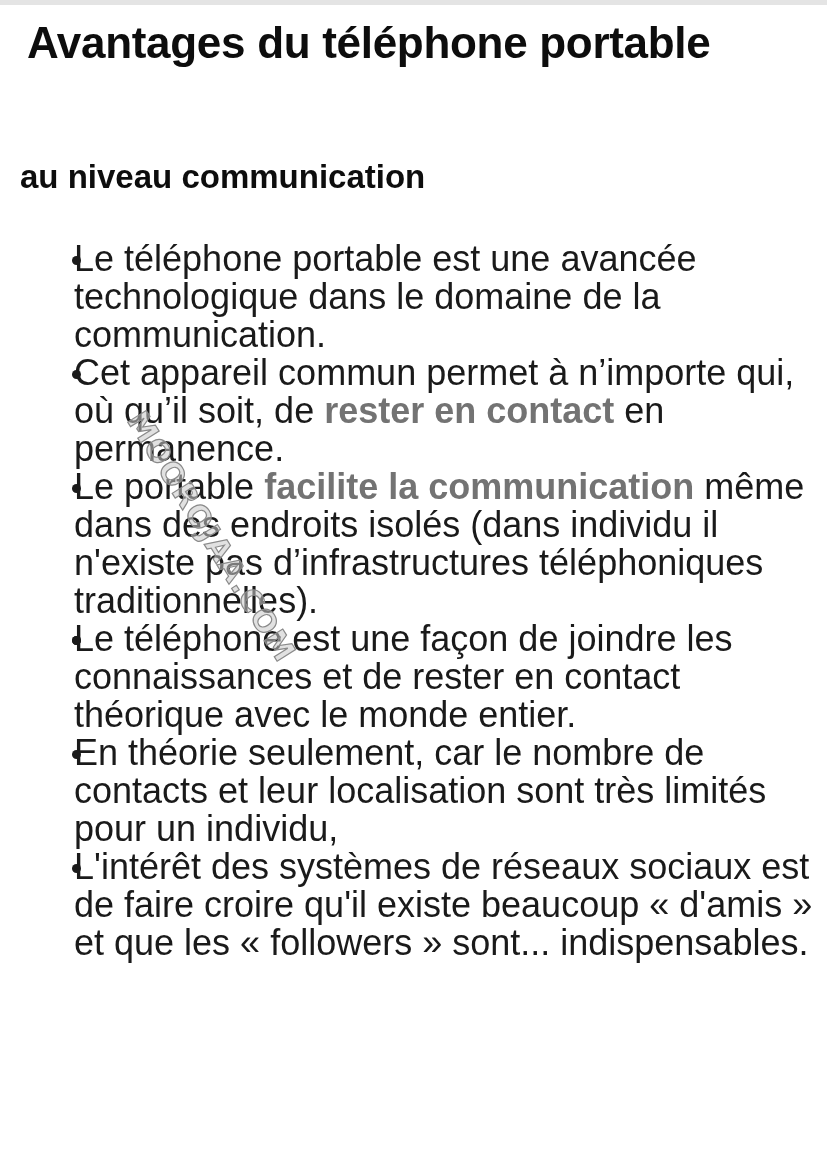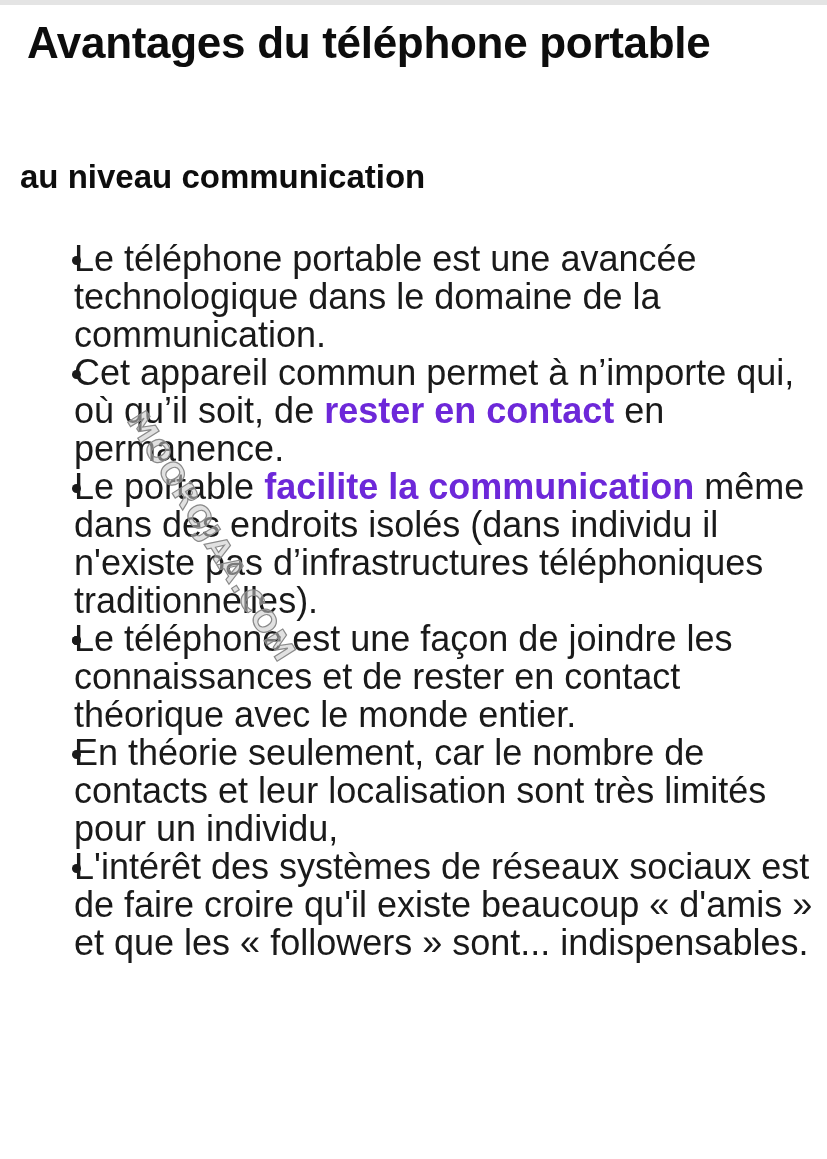--- a/index.html
+++ b/index.html
@@ -65,21 +65,21 @@
       position: absolute;
       left: 72px;
       top: 16px;
       width: 9px;
       height: 9px;
       border-radius: 50%;
       background: #1a1a1a;
     }
     .bullet-item b {
       font-weight: bold;
-      color: #6d28d9;
+      color: #737373;
     }
     .watermark {
       position: absolute;
       left: 150px;
       top: 405px;
       transform: rotate(58deg);
       transform-origin: left top;
       font-family: "DejaVu Sans", sans-serif;
       font-size: 30px;
       font-weight: bold;

